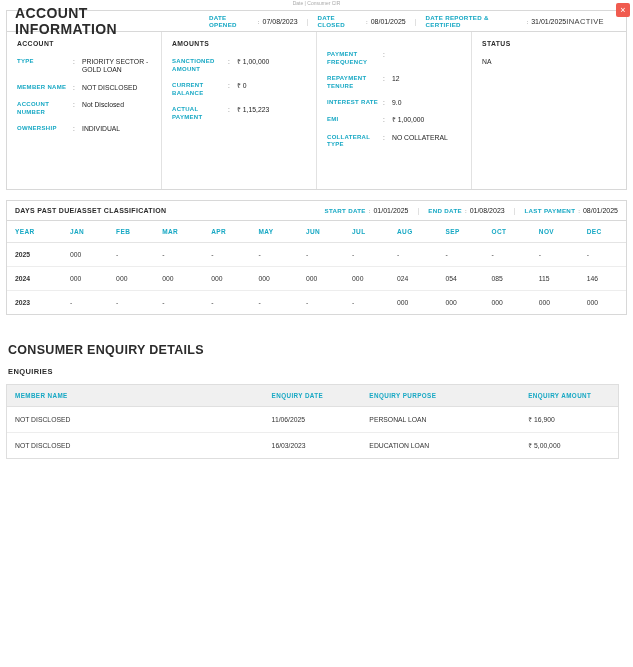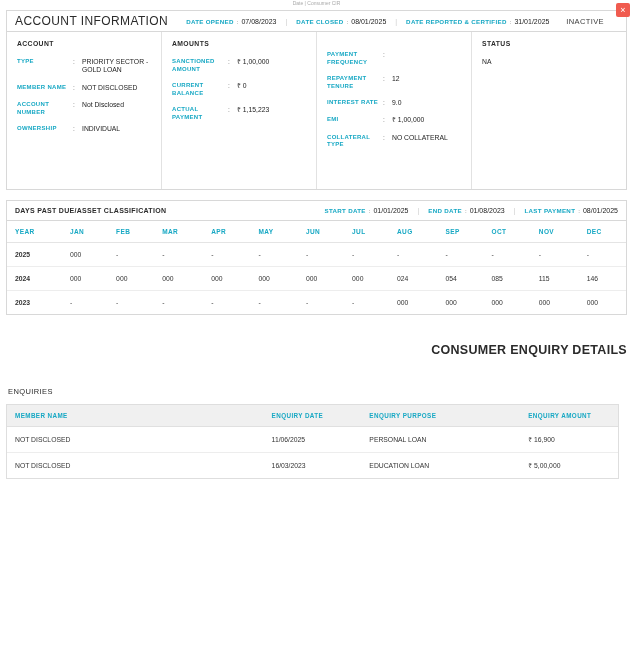--- a/index.html
+++ b/index.html
@@ -35,22 +35,22 @@
     border: 1px solid #d8d8d8;
     border-bottom: none;
     height: 21px;
     display: flex;
     align-items: center;
     padding: 0 8px;
     background: #fff;
     position: relative;
   }
   .acct-title {
-    font-size: 12px;
-    font-weight: normal;
+    font-size: 14px;
+    font-weight: bold;
     letter-spacing: .4px;
     color: #2b2b2b;
     text-transform: uppercase;
   }
   .meta-group {
     display: flex;
     align-items: center;
     margin-left: 18px;
     font-size: 6.2px;
   }
@@ -191,26 +191,25 @@
   td.year-cell { color: #17a8c4; font-weight: bold; font-size: 6.8px; }
 
   
   .section-title {
     margin: 28px 6px 0 8px;
     font-size: 12.5px;
     font-weight: bold;
     color: #2b2b2b;
     letter-spacing: .3px;
     text-transform: uppercase;
-    text-align: right;
   }
   .sub-title {
-    margin: 30px 6px 8px 8px;
+    margin: 10px 6px 8px 8px;
     font-size: 7.5px;
-    font-weight: normal;
+    font-weight: bold;
     color: #2b2b2b;
     letter-spacing: .4px;
     text-transform: uppercase;
   }
   .enq-wrap {
     margin: 0 14px 0 6px;
     border: 1px solid #dedede;
     background: #fff;
   }
   table.enq {

